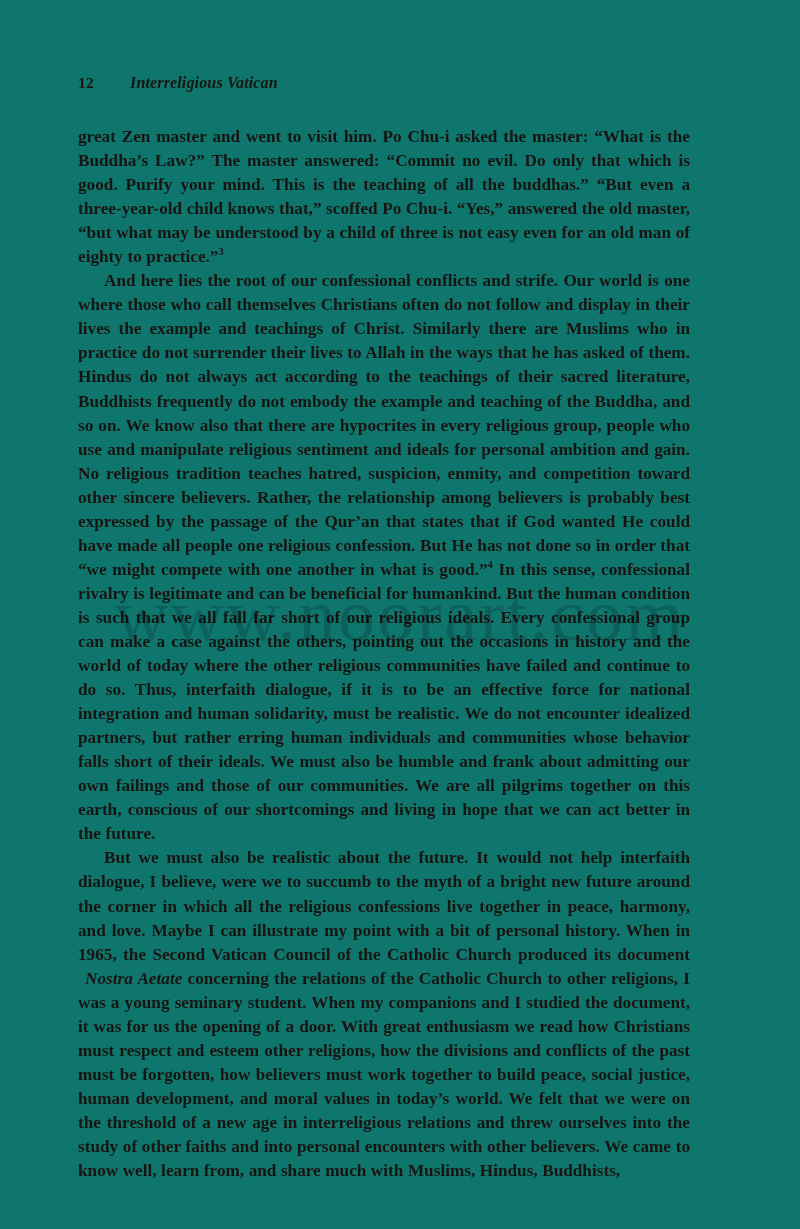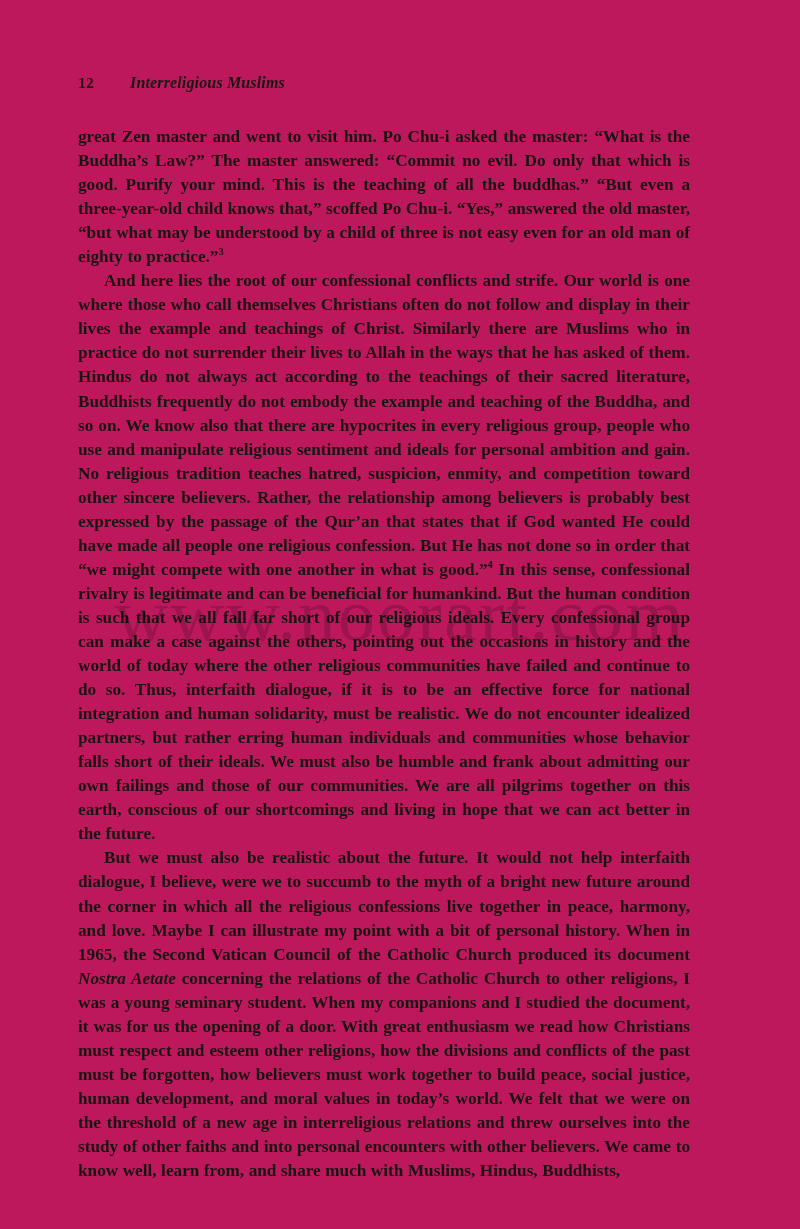--- a/index.html
+++ b/index.html
@@ -4,21 +4,21 @@
 <style>
   html, body {
     margin: 0;
     padding: 0;
     background: #ffffff;
   }
   .page {
     position: relative;
     width: 800px;
     height: 1229px;
-    background: #be185d;
+    background: #0f766e;
     overflow: hidden;
     font-family: "Liberation Serif", "DejaVu Serif", serif;
     color: #171411;
   }
 
   
   .running-head {
     position: absolute;
     top: 74px;
     left: 78px;
@@ -57,20 +57,21 @@
     text-justify: inter-word;
     letter-spacing: 0.01px;
     word-spacing: 0.2px;
     hyphens: none;
   }
   p.para.indent {
     text-indent: 26px;
   }
   p.para i {
     font-style: italic;
+    margin-left: 7px;
   }
   sup.fn {
     font-size: 10.5px;
     vertical-align: super;
     line-height: 0;
   }
 
   
   .watermark {
     position: absolute;
@@ -90,21 +91,21 @@
     mix-blend-mode: multiply;
   }
 </style>
 </head>
 <body>
 
 <div class="page">
 
   <div class="running-head">
     <span class="folio">12</span>
-    <span class="head-title">Interreligious Muslims</span>
+    <span class="head-title">Interreligious Vatican</span>
   </div>
 
   <div class="textblock">
 
     <p class="para"><span>great Zen master and went to visit him. Po Chu-i asked the master: “What is the Buddha’s Law?” The master answered: “Commit no evil. Do only that which is good. Purify your mind. This is the teaching of all the buddhas.” “But even a three-year-old child knows that,” scoffed Po Chu-i. “Yes,” answered the old master, “but what may be understood by a child of three is not easy even for an old man of eighty to practice.”</span><sup class="fn">3</sup></p>
 
     <p class="para indent"><span>And here lies the root of our confessional conflicts and strife. Our world is one where those who call themselves Christians often do not follow and display in their lives the example and teachings of Christ. Similarly there are Muslims who in practice do not surrender their lives to Allah in the ways that he has asked of them. Hindus do not always act according to the teachings of their sacred literature, Buddhists frequently do not embody the example and teaching of the Buddha, and so on. We know also that there are hypocrites in every religious group, people who use and manipulate religious sentiment and ideals for personal ambition and gain. No religious tradition teaches hatred, suspicion, enmity, and competition toward other sincere believers. Rather, the relationship among believers is probably best expressed by the passage of the Qur’an that states that if God wanted He could have made all people one religious confession. But He has not done so in order that “we might compete with one another in what is good.”</span><sup class="fn">4</sup><span> In this sense, confessional rivalry is legitimate and can be beneficial for humankind. But the human condition is such that we all fall far short of our religious ideals. Every confessional group can make a case against the others, pointing out the occasions in history and the world of today where the other religious communities have failed and continue to do so. Thus, interfaith dialogue, if it is to be an effective force for national integration and human solidarity, must be realistic. We do not encounter idealized partners, but rather erring human individuals and communities whose behavior falls short of their ideals. We must also be humble and frank about admitting our own failings and those of our communities. We are all pilgrims together on this earth, conscious of our shortcomings and living in hope that we can act better in the future.</span></p>
 
     <p class="para indent"><span>But we must also be realistic about the future. It would not help interfaith dialogue, I believe, were we to succumb to the myth of a bright new future around the corner in which all the religious confessions live together in peace, harmony, and love. Maybe I can illustrate my point with a bit of personal history. When in 1965, the Second Vatican Council of the Catholic Church produced its document </span><i>Nostra Aetate</i><span> concerning the relations of the Catholic Church to other religions, I was a young seminary student. When my companions and I studied the document, it was for us the opening of a door. With great enthusiasm we read how Christians must respect and esteem other religions, how the divisions and conflicts of the past must be forgotten, how believers must work together to build peace, social justice, human development, and moral values in today’s world. We felt that we were on the threshold of a new age in interreligious relations and threw ourselves into the study of other faiths and into personal encounters with other believers. We came to know well, learn from, and share much with Muslims, Hindus, Buddhists,</span></p>
 

